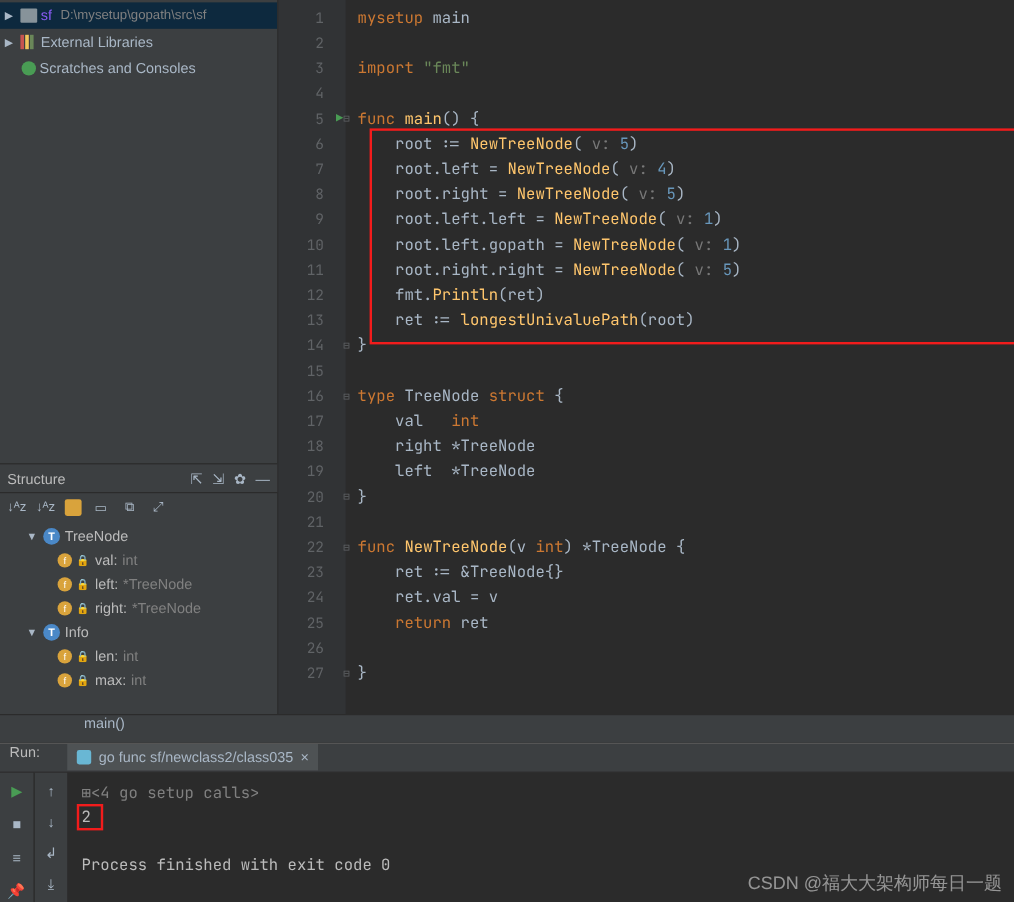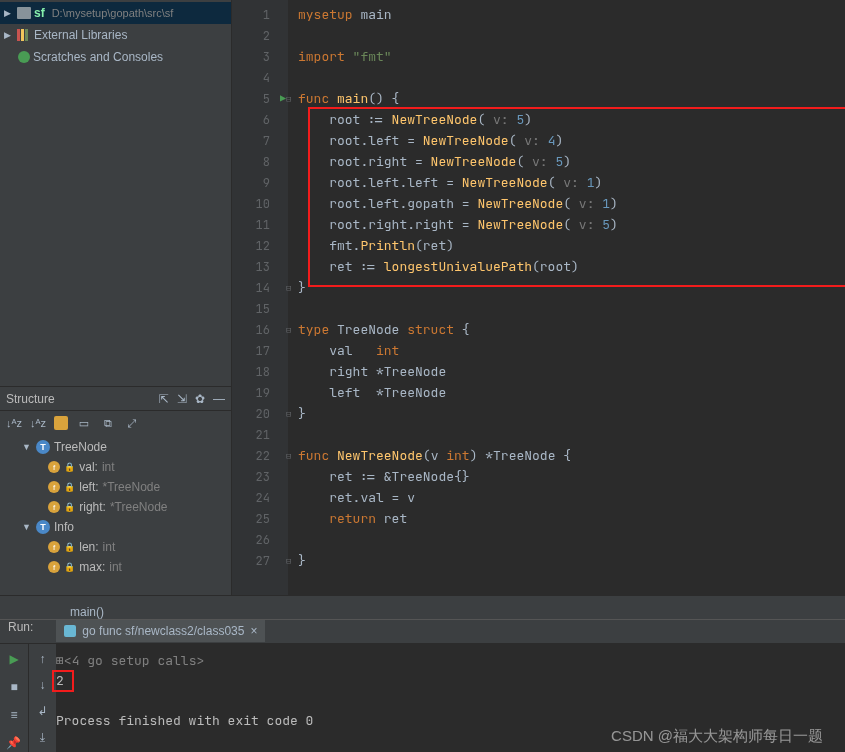--- a/index.html
+++ b/index.html
@@ -22,21 +22,21 @@
 .project-tree { flex: 1; padding: 2px 0; overflow: hidden; }
 .tree-row { display: flex; align-items: center; height: 22px; padding-left: 4px; gap: 3px; cursor: pointer; }
 .tree-row.sel { background: #0d293e; }
 .chev { width: 10px; color: #a9b7c6; font-size: 9px; }
 .folder-icon { width: 14px; height: 12px; background: #87939a; border-radius: 1px; }
 .lib-icon { width: 14px; height: 12px; display:flex; }
 .lib-icon span { width:3px; margin-right:1px; }
 .lib-icon .b1{background:#c75450;} .lib-icon .b2{background:#f2c55c;} .lib-icon .b3{background:#6a8759;}
 .scratch-icon { width: 12px; height: 12px; border-radius: 50%; background: #499c54; position: relative; }
 .path-text { color: #808080; font-size: 11px; margin-left: 4px; }
-.bold { color: #86efac; font-weight: bold; }
+.bold { color: #8b5cf6; font-weight: normal; }
 
 
 .struct-header { display: flex; align-items: center; height: 24px; padding: 0 6px; border-top: 1px solid #2b2b2b; background: #3c3f41; }
 .struct-header .title { flex: 1; color: #bbbbbb; }
 .struct-toolbar { display: flex; gap: 8px; padding: 4px 6px; align-items: center; border-top: 1px solid #2b2b2b; }
 .tb-icon { width: 16px; height: 16px; color: #a9b7c6; display: flex; align-items: center; justify-content: center; font-size: 11px; }
 .struct-tree { flex: 0 0 auto; height: 160px; overflow: hidden; padding-top: 2px; }
 .s-row { display: flex; align-items: center; height: 20px; gap: 4px; }
 .s-row .ind { display: inline-block; }
 .type-badge { width: 14px; height: 14px; border-radius: 50%; background: #4a88c7; color: #fff; font-size: 9px; display: flex; align-items: center; justify-content: center; font-weight: bold; }
@@ -53,37 +53,37 @@
 .c-row { height: 21px; display: flex; align-items: center; white-space: pre; padding-left: 10px; position: relative; }
 .fold { position:absolute; left:-2px; color:#606366; font-size:9px; }
 .kw { color: #cc7832; }
 .str { color: #6a8759; }
 .fn { color: #ffc66d; }
 .num { color: #6897bb; }
 .dim { color: #808080; }
 .hint { color: #787878; }
 .red-box1 { position: absolute; border: 2px solid #f21c1c; top: 107px; left: 20px; width: 615px; height: 180px; pointer-events: none; }
 .red-box2 { position: absolute; border: 2px solid #f21c1c; pointer-events:none; }
-.context-bar { height: 24px; background: #3c3f41; border-top: 1px solid #2b2b2b; display: flex; align-items: flex-end; padding-left: 70px; color: #a9b7c6; font-size: 12px; }
+.context-bar { height: 24px; background: #3c3f41; border-top: 1px solid #2b2b2b; display: flex; align-items: flex-start; padding-left: 70px; color: #a9b7c6; font-size: 12px; }
 
 
 .run-panel { flex: 1; background: #2b2b2b; border-top: 1px solid #555; display: flex; flex-direction: column; }
 .run-tabs { height: 24px; background: #3c3f41; display: flex; align-items: flex-start; padding-left: 8px; gap: 23px; border-bottom: 1px solid #2b2b2b; }
 .run-tab { display: flex; align-items: center; gap: 6px; background: #4e5254; padding: 3px 8px; height: 22px; }
 .run-label { color: #bbbbbb; }
 .go-icon { width:12px; height:12px; background:#69b7d4; border-radius:2px; }
 .close-x { color: #a9b7c6; font-size: 12px; cursor: pointer; }
 .run-body { flex: 1; display: flex; position: relative; }
 .run-left-bar { width: 28px; background: #3c3f41; display: flex; flex-direction: column; align-items: center; padding-top: 6px; gap: 10px; }
 .run-left-bar2 { width: 28px; background: #3c3f41; display: flex; flex-direction: column; align-items: center; padding-top: 6px; gap: 8px; border-left:1px solid #2b2b2b;}
 .rbtn { width: 18px; height: 18px; display: flex; align-items: center; justify-content: center; color: #a9b7c6; cursor: pointer; font-size: 12px; }
 .rbtn.green { color: #499c54; }
-.console { flex: 1; padding: 8px 0; font-family: "JetBrains Mono","Consolas",monospace; font-size: 13px; color: #bbbbbb; position: relative; }
+.console { flex: 1; padding: 8px 12px; font-family: "JetBrains Mono","Consolas",monospace; font-size: 13px; color: #bbbbbb; position: relative; }
 .console .line { height: 20px; }
-.watermark { position: absolute; right: 22px; bottom: 6px; color: rgba(255,255,255,0.5); font-size: 15px; pointer-events:none; }
+.watermark { position: absolute; right: 10px; bottom: 6px; color: rgba(255,255,255,0.5); font-size: 15px; pointer-events:none; }
 .tool-icon { color:#a9b7c6; font-size:12px; }
 </style>
 </head>
 <body>
 
 <div class="top-row">
   <div class="left-col">
     <div class="project-tree">
       <div class="tree-row sel">
         <span class="chev">▶</span>

